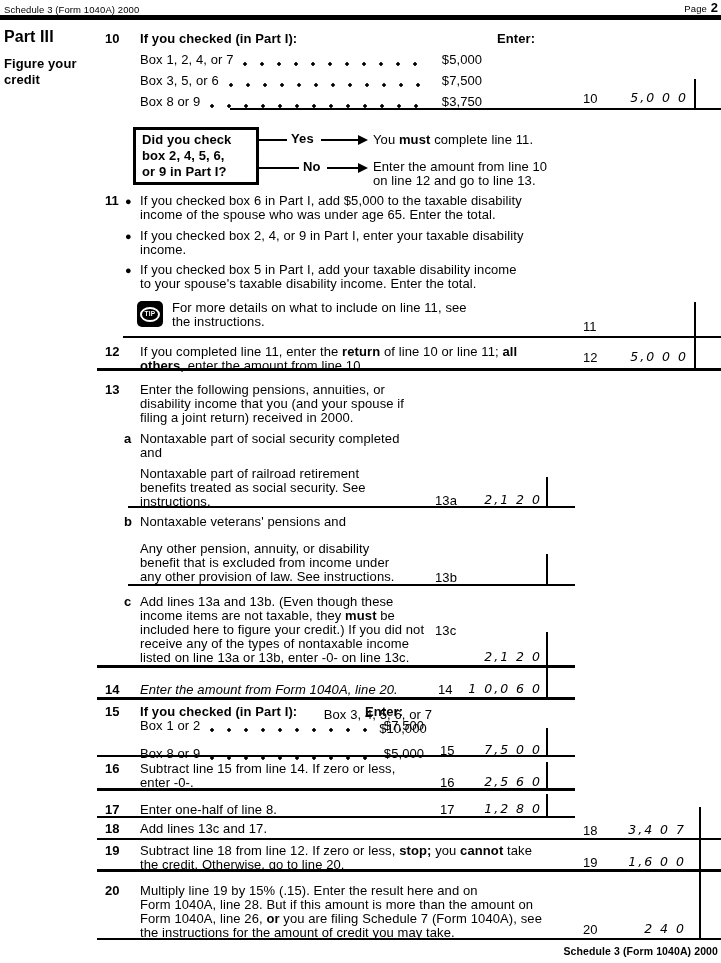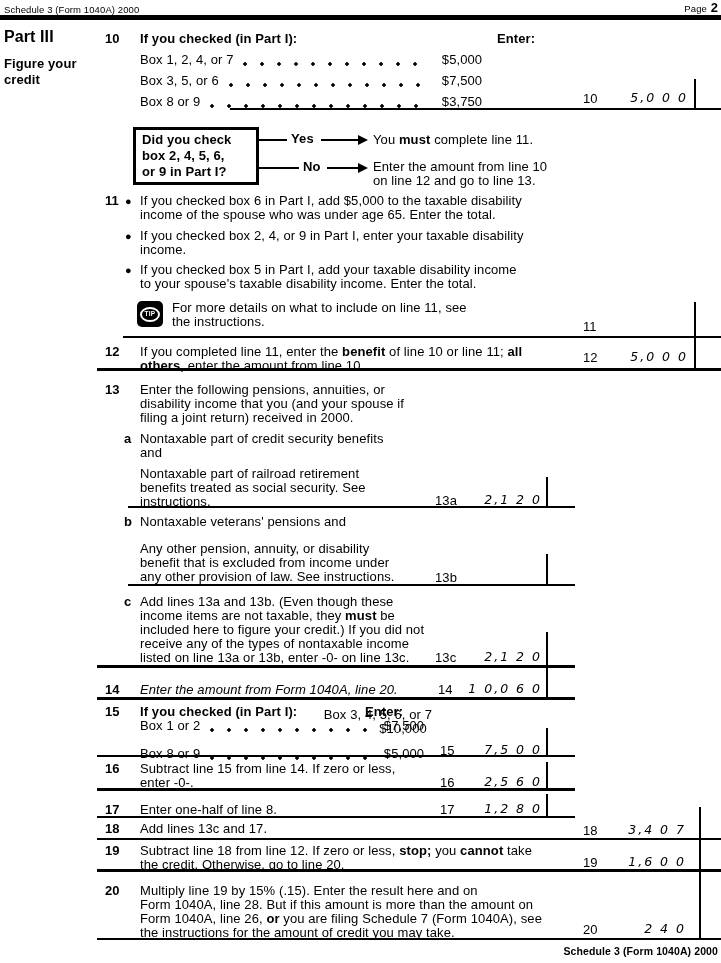--- a/index.html
+++ b/index.html
@@ -147,38 +147,38 @@
       <div>the instructions.</div>
     </div>
 
   <div class="abs entrynum" style="left:583px; top:320px;">11</div>
   <div class="abs amt" style="left:600px; top:319px; width:88px;"></div>
   <div class="vrule" style="left:694px; top:302px; height:35px;"></div>
   <div class="hrule" style="left:123px; top:336px; width:598px;"></div>
 
   <div class="abs linenum" style="left:105px; top:345px;">12</div>
   <div class="abs wrap-lines" style="left:140px; top:345px;">
-      <div><span>If you completed line 11, enter the </span><span class="b">benefit</span><span> of line 10 or line 11; </span><span class="b">all</span></div>
+      <div><span>If you completed line 11, enter the </span><span class="b">return</span><span> of line 10 or line 11; </span><span class="b">all</span></div>
       <div><span class="b">others,</span><span> enter the amount from line 10.</span></div>
     </div>
   <div class="abs entrynum" style="left:583px; top:351px;">12</div>
   <div class="abs amt" style="left:600px; top:350px; width:88px;">5,0 0 0</div>
   <div class="vrule" style="left:694px; top:336px; height:33px;"></div>
   <div class="hrule thick" style="left:97px; top:368px; width:624px;"></div>
 
   <div class="abs linenum" style="left:105px; top:383px;">13</div>
   <div class="abs wrap-lines" style="left:140px; top:383px;">
       <div>Enter the following pensions, annuities, or</div>
       <div>disability income that you (and your spouse if</div>
       <div>filing a joint return) received in 2000.</div>
     </div>
 
   <div class="abs b" style="left:124px; top:432px;">a</div>
   <div class="abs wrap-lines" style="left:140px; top:432px;">
-      <div>Nontaxable part of credit security benefits</div>
+      <div>Nontaxable part of social security completed</div>
       <div>and</div>
     </div>
   <div class="abs wrap-lines" style="left:140px; top:467px;">
       <div>Nontaxable part of railroad retirement</div>
       <div>benefits treated as social security. See</div>
       <div>instructions.</div>
     </div>
   <div class="abs entrynum" style="left:435px; top:494px;">13a</div>
   <div class="abs amt" style="left:460px; top:493px; width:82px;">2,1 2 0</div>
   <div class="vrule" style="left:546px; top:477px; height:30px;"></div>
@@ -199,21 +199,21 @@
   <div class="hrule" style="left:128px; top:584px; width:447px;"></div>
 
   <div class="abs b" style="left:124px; top:595px;">c</div>
   <div class="abs wrap-lines" style="left:140px; top:595px;">
       <div><span>Add lines 13a and 13b. (Even though these</span></div>
       <div><span>income items are not taxable, they </span><span class="b">must</span><span> be</span></div>
       <div><span>included here to figure your credit.) If you did not</span></div>
       <div><span>receive any of the types of nontaxable income</span></div>
       <div><span>listed on line 13a or 13b, enter -0- on line 13c.</span></div>
     </div>
-  <div class="abs entrynum" style="left:435px; top:651px;">13c</div>
+  <div class="abs entrynum" style="left:435px; top:624px;">13c</div>
   <div class="abs amt" style="left:460px; top:650px; width:82px;">2,1 2 0</div>
   <div class="vrule" style="left:546px; top:632px; height:65px;"></div>
   <div class="hrule thick" style="left:97px; top:665px; width:478px;"></div>
 
   <div class="abs linenum" style="left:105px; top:683px;">14</div>
   <div class="abs" style="left:140px; top:683px; white-space:nowrap;font-style:italic;">Enter the amount from Form 1040A, line 20.</div>
   <div class="abs entrynum" style="left:438px; top:683px;">14</div>
   <div class="abs amt" style="left:455px; top:682px; width:87px;">1 0,0 6 0</div>
   <div class="hrule thick" style="left:97px; top:697px; width:478px;"></div>
 

